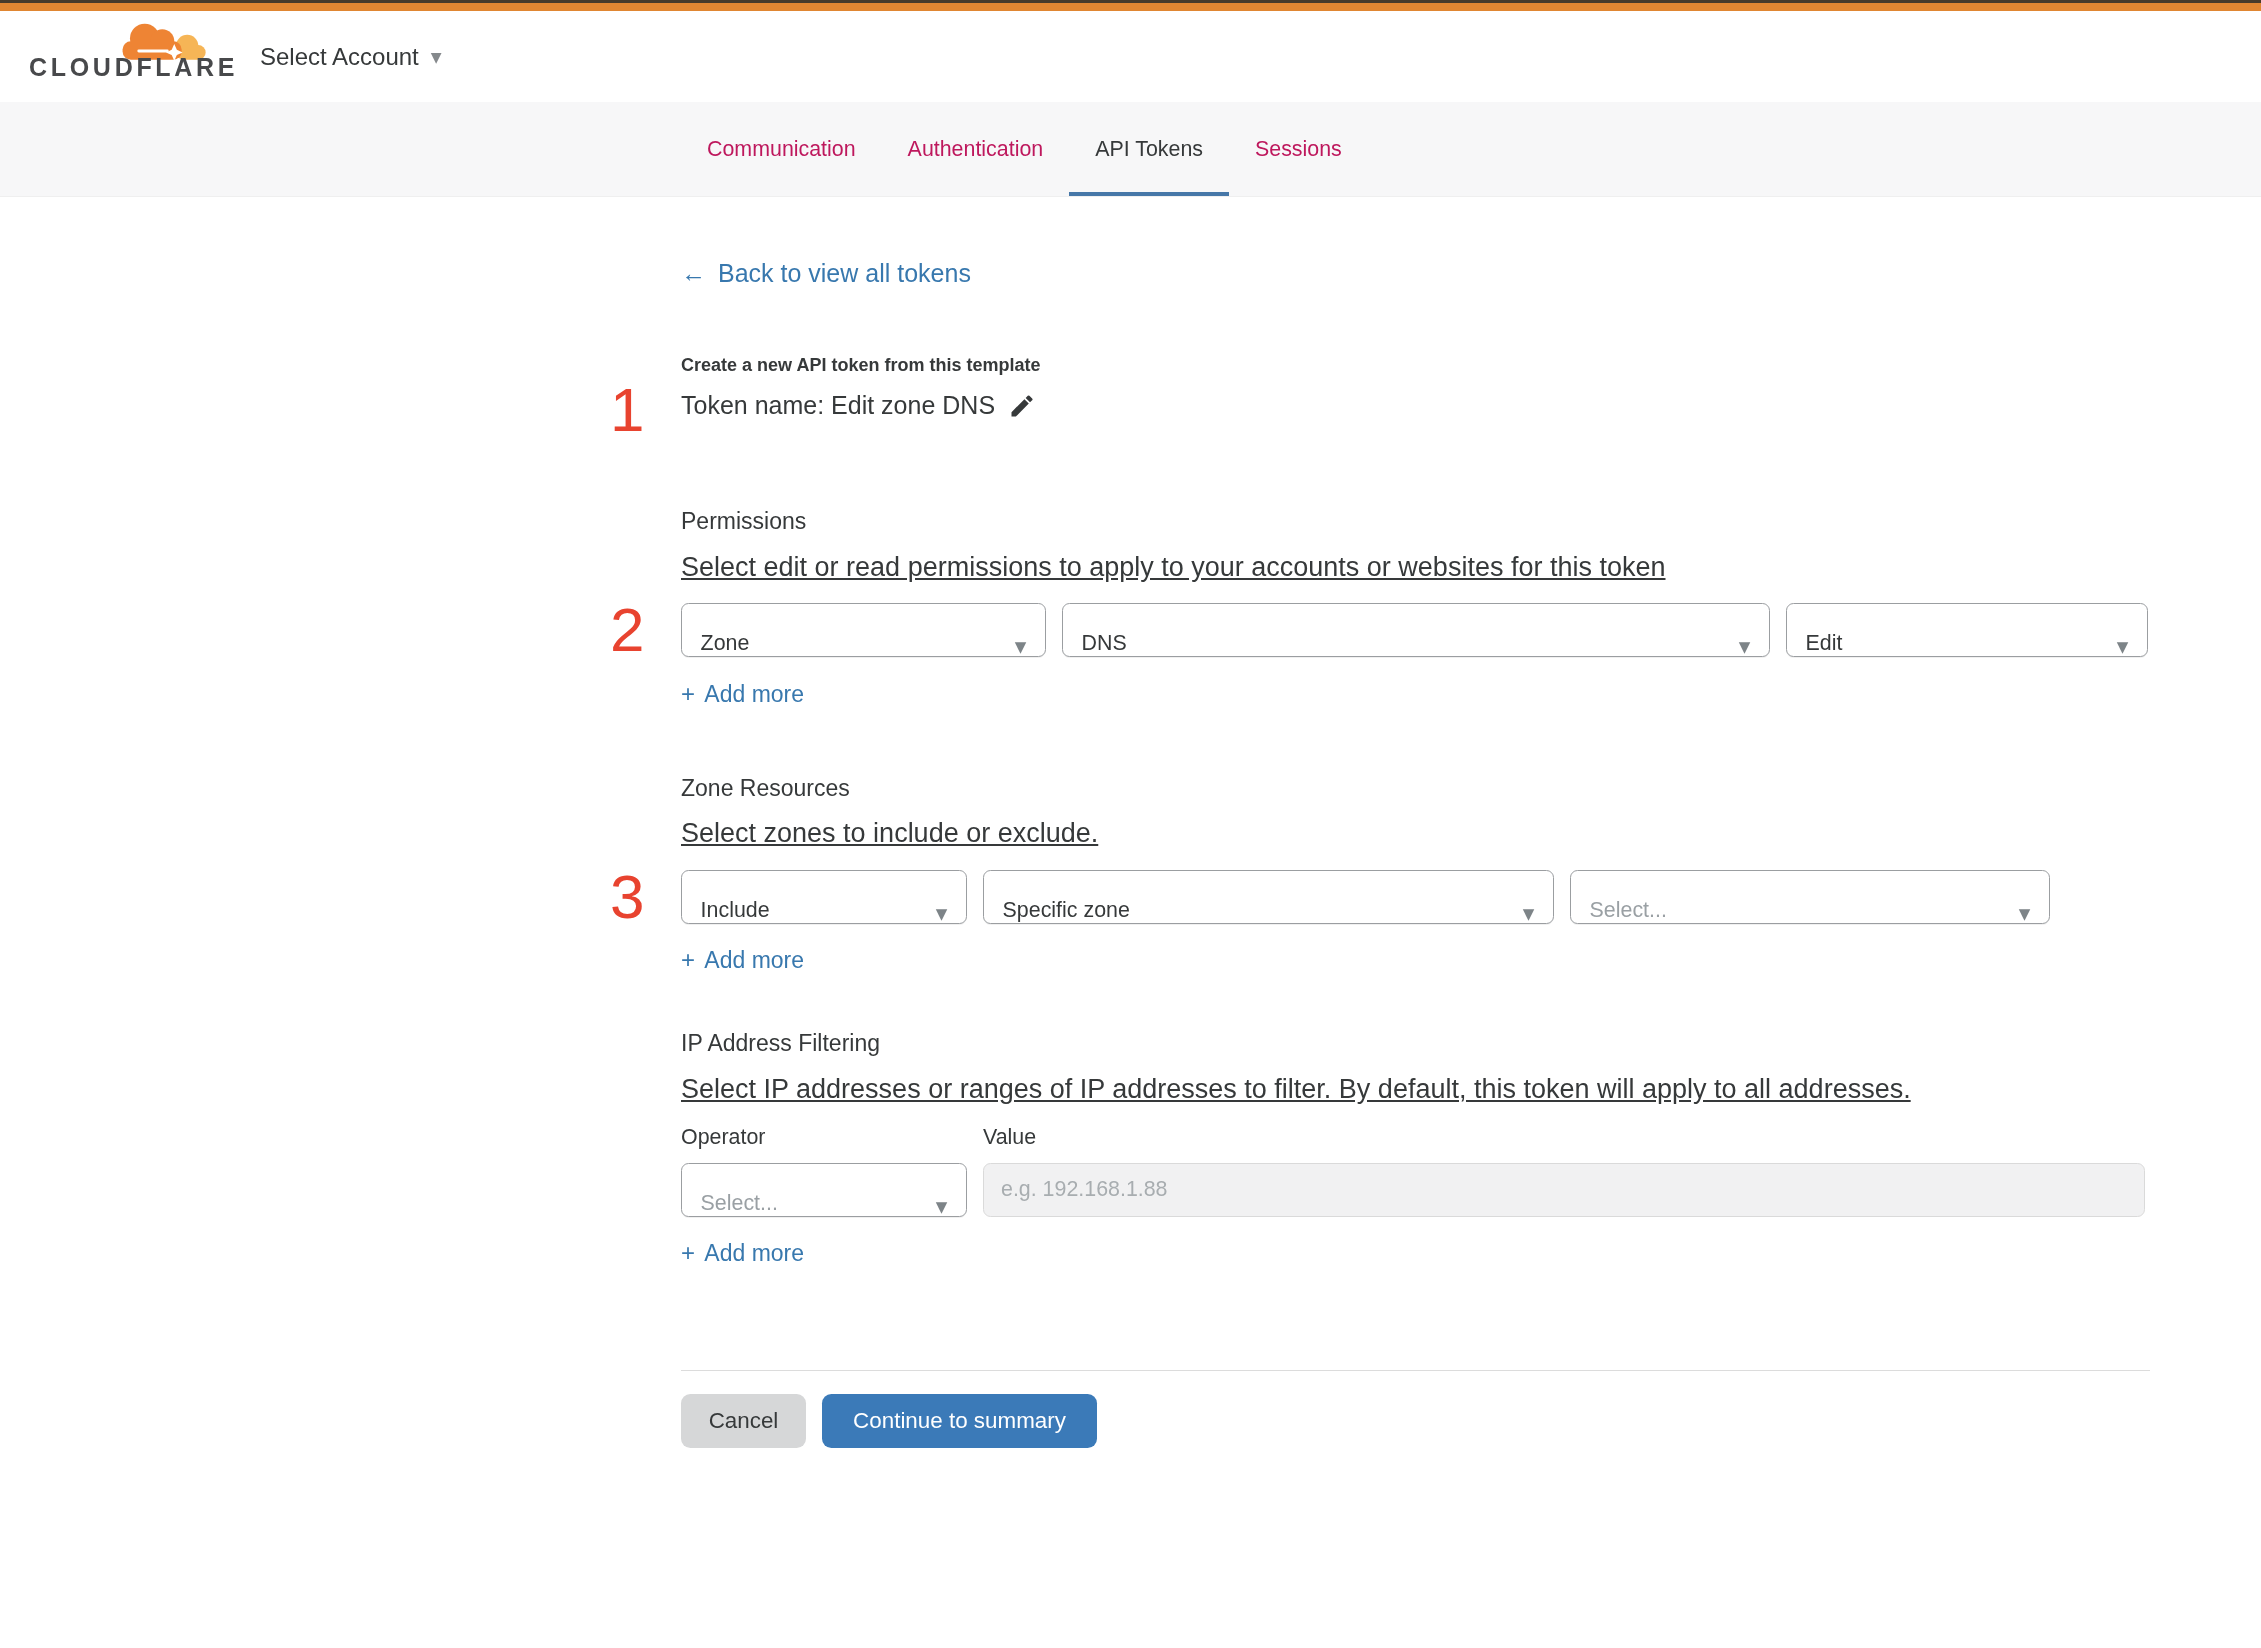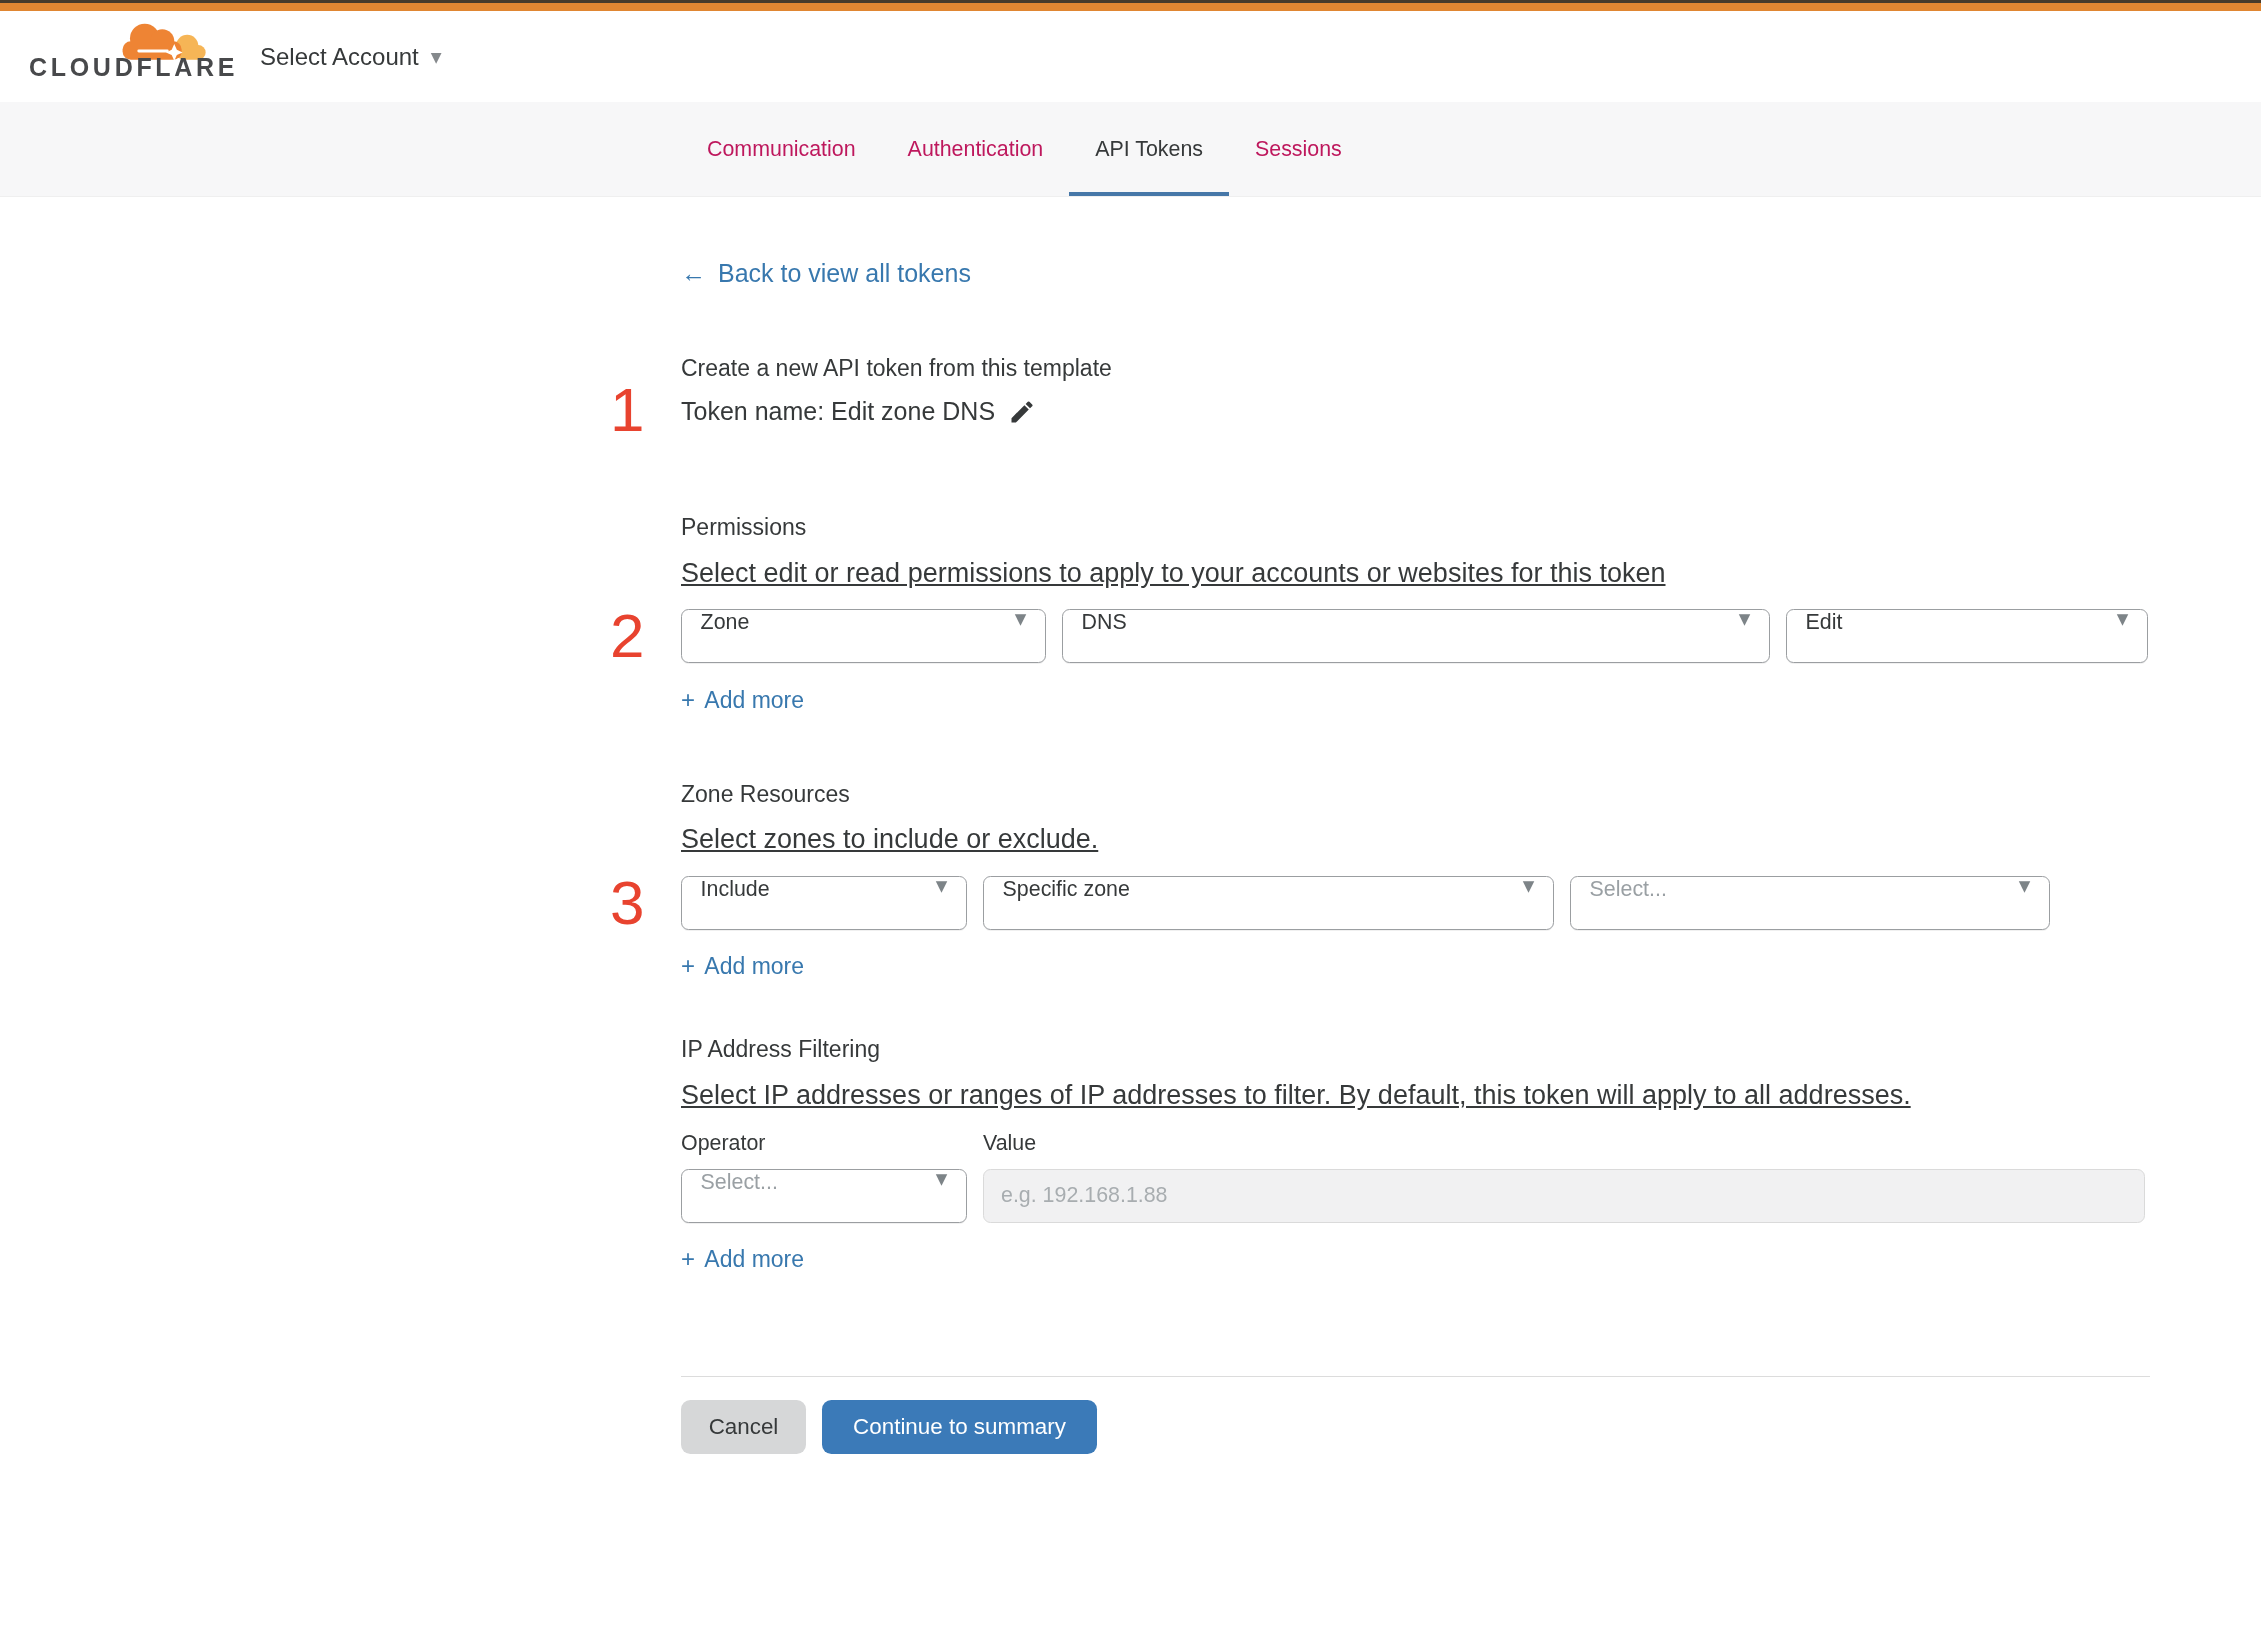--- a/index.html
+++ b/index.html
@@ -33,31 +33,31 @@
   
   .main { padding:62px 0 0 681px; position:relative; width:2262px; }
   .content { width:1469px; }
 
   .back-link { display:inline-flex; align-items:baseline; gap:12px; color:#3878ae; font-size:25px; text-decoration:none; cursor:pointer; }
 
   .section { position:relative; }
   .step-num { position:absolute; left:-71px; width:52px; text-align:left; font-size:62px; line-height:62px; font-weight:400; color:#e8432f; }
 
   .token-section { margin-top:67px; }
-  .page-title { font-size:23px; font-weight:400; margin:0 0 15px 0; }
+  .page-title { font-size:18px; font-weight:700; margin:0 0 15px 0; }
   .token-name-row { font-size:25px; display:flex; align-items:center; gap:13px; }
   .pencil { width:28px; height:28px; cursor:pointer; }
 
   .sec-heading { font-size:23px; font-weight:400; margin:0 0 18.6px 0; line-height:27px; }
   .sec-desc { font-size:27px; margin:0 0 22.4px 0; line-height:27px;text-decoration:underline; }
 
   .row { display:flex; gap:16px; }
   .dropdown {
     height:54px; background:#fff; border:1.9px solid #9b9ea1; border-radius:7.5px;
-    display:flex; align-items:flex-start; justify-content:space-between;
+    display:flex; align-items:flex-end; justify-content:space-between;
     padding:0 18.6px; font-size:21.4px; cursor:pointer;
     box-shadow:0 0.9px 0 rgba(0,0,0,0.06);
     gap:35px;
   }
   .dropdown .chev { color:#7d8488; font-size:15px; font-family:"DejaVu Sans",sans-serif; }
   .placeholder-text { color:#9aa0a4; }
 
   .dd-w1 { width:365px; } .dd-w2 { width:708px; } .dd-w3 { width:362px; }
   .dd-z1 { width:286px; } .dd-z2 { width:571px; } .dd-z3 { width:480px; }
   .dd-op { width:286px; }

